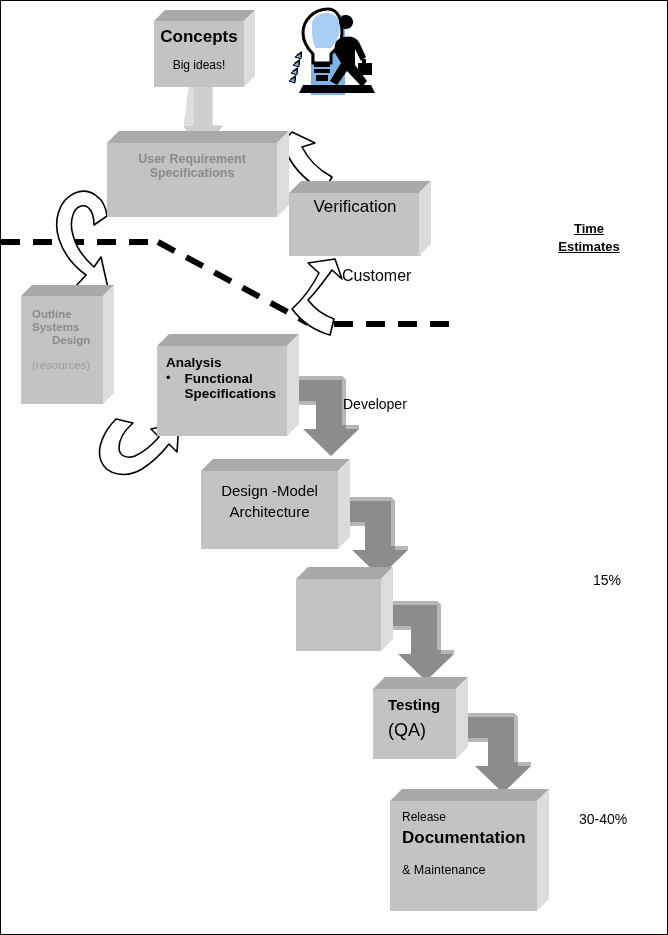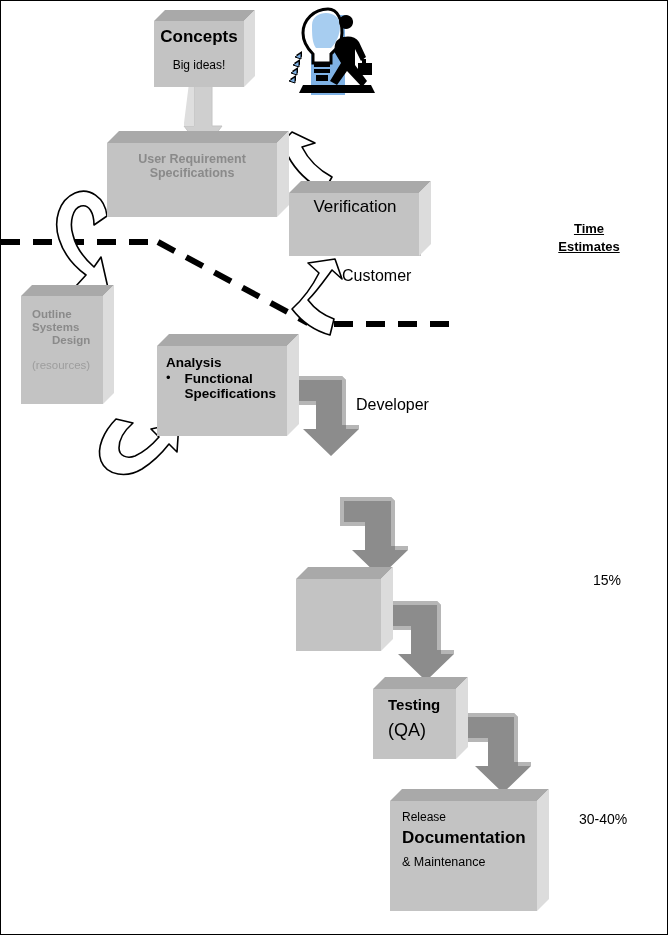--- a/index.html
+++ b/index.html
@@ -209,20 +209,31 @@
       <div style="display:flex;gap:14px;margin-top:1px;">
         <div class="lbl" style="font-size:13px;color:#000;">•</div>
         <div>
           <div class="lbl" style="font-size:13.5px;font-weight:bold;color:#000;">Functional</div>
           <div class="lbl" style="font-size:13.5px;font-weight:bold;color:#000;">Specifications</div>
         </div>
       </div>
     </div>
   </div>
 
+  <div class="box3d" style="left:200px;top:470px;width:137px;height:78px;">
+    <div class="face"></div>
+    <div style="position:absolute;left:0;top:-12px;width:137px;height:12px;
+                background:#a9a9a9;transform:skewX(-45deg);transform-origin:bottom left;"></div>
+    <div style="position:absolute;left:137px;top:0;width:12px;height:78px;
+                background:#dcdcdc;transform:skewY(-45deg);transform-origin:top left;"></div>
+    <div class="label" style="padding:12px 6px;align-items:center;">
+      <div class="lbl" style="font-size:15px;color:#000;">Design -Model</div>
+      <div class="lbl" style="font-size:15px;color:#000;margin-top:4px;">Architecture</div>
+    </div>
+  </div>
 
   <div class="box3d" style="left:295px;top:578px;width:85px;height:72px;">
     <div class="face"></div>
     <div style="position:absolute;left:0;top:-12px;width:85px;height:12px;
                 background:#a9a9a9;transform:skewX(-45deg);transform-origin:bottom left;"></div>
     <div style="position:absolute;left:85px;top:0;width:12px;height:72px;
                 background:#dcdcdc;transform:skewY(-45deg);transform-origin:top left;"></div>
     <div class="label" style="padding:10px;align-items:center;">
       <div class="lbl" style="font-size:14px;color:#000;"></div>
     </div>
@@ -242,27 +253,27 @@
 
   <div class="box3d" style="left:389px;top:800px;width:147px;height:110px;">
     <div class="face"></div>
     <div style="position:absolute;left:0;top:-12px;width:147px;height:12px;
                 background:#a9a9a9;transform:skewX(-45deg);transform-origin:bottom left;"></div>
     <div style="position:absolute;left:147px;top:0;width:12px;height:110px;
                 background:#dcdcdc;transform:skewY(-45deg);transform-origin:top left;"></div>
     <div class="label" style="padding:10px 0 0 12px;align-items:flex-start;">
       <div class="lbl" style="font-size:12px;color:#000;">Release</div>
       <div class="lbl" style="font-size:17px;font-weight:bold;color:#000;margin-top:4px;">Documentation</div>
-      <div class="lbl" style="font-size:12.5px;color:#000;margin-top:8px;">&amp; Maintenance</div>
+      <div class="lbl" style="font-size:12.5px;color:#000;margin-top:16px;">&amp; Maintenance</div>
     </div>
   </div>
 
   <div class="txt" style="left:341px;top:266px;font-size:16px;color:#000;">Customer</div>
 
-  <div class="txt" style="left:342px;top:395px;font-size:16px;color:#000;margin-left:13px;">Developer</div>
+  <div class="txt" style="left:342px;top:395px;font-size:14px;color:#000;">Developer</div>
 
   <div style="position:absolute;left:528px;top:219px;width:120px;text-align:center;
               font-size:13px;font-weight:bold;color:#000;
               text-decoration:underline;line-height:1.35;">
     <div>Time</div>
     <div>Estimates</div>
   </div>
 
   <div class="txt" style="left:592px;top:571px;font-size:14px;color:#000;">15%</div>
 

